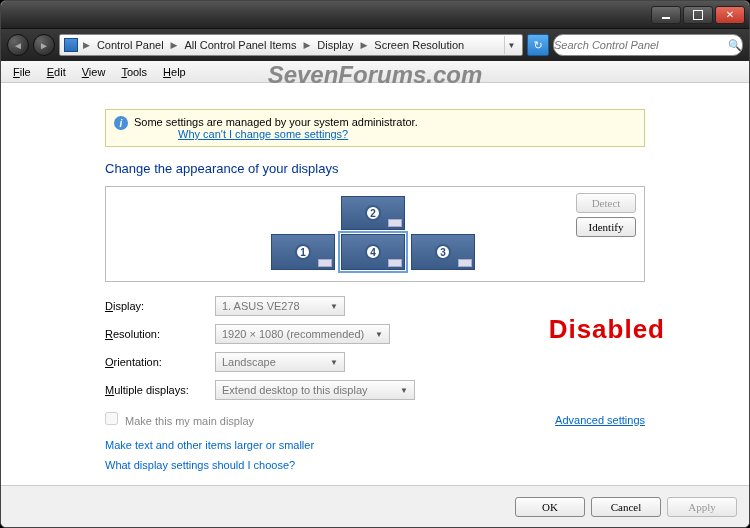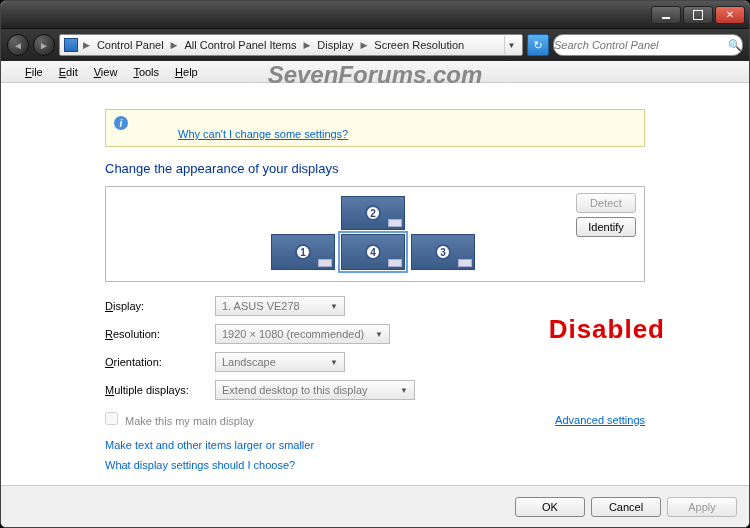--- a/index.html
+++ b/index.html
@@ -15,38 +15,38 @@
   .nav-circle { width:22px; height:22px; border-radius:50%; background: radial-gradient(circle at 30% 30%, #666, #222); border:1px solid #111; display:flex; align-items:center; justify-content:center; color:#aaa; font-size:10px;}
   .breadcrumb { flex:1; height:22px; background: linear-gradient(to bottom,#fff,#e8e8e8); border:1px solid #888; border-radius:2px; display:flex; align-items:center; padding:0 4px; font-size:11px; color:#222; gap:2px; }
   .bc-icon { width:14px; height:14px; background: linear-gradient(to bottom,#4a90d9,#2a6db9); border:1px solid #1a4a8a; display:inline-block; }
   .bc-sep { color:#666; padding:0 3px; font-size:9px; }
   .bc-item { padding:0 2px; }
   .bc-drop { width:14px; height:18px; border-left:1px solid #ccc; display:flex; align-items:center; justify-content:center; font-size:8px; color:#444;}
   .refresh { width:22px; height:22px; background: linear-gradient(to bottom,#5ab0f0,#2a80d0); border:1px solid #1a5a9a; border-radius:2px; display:flex; align-items:center; justify-content:center; color:#fff; font-size:11px;}
   .searchbox { width:190px; height:22px; background:#fff; border:1px solid #888; border-radius:10px; display:flex; align-items:center; padding:0 0; }
   .searchbox input { border:none; outline:none; flex:1; font-size:11px; font-style:italic; color:#888; background:transparent; }
   .search-icon { color:#4a90d9; font-size:11px; }
-  .menubar { height:22px; background: linear-gradient(to bottom,#f8f8f8,#e8e8e8); border-bottom:1px solid #ccc; display:flex; align-items:center; padding:0 18px; gap:4px; font-size:11px; position:relative; }
+  .menubar { height:22px; background: linear-gradient(to bottom,#f8f8f8,#e8e8e8); border-bottom:1px solid #ccc; display:flex; align-items:center; padding:0 6px; gap:4px; font-size:11px; position:relative; }
   .menu-item { padding:2px 6px; }
   .menu-item u { text-decoration: underline; }
   .watermark { position:absolute; left:50%; transform:translateX(-50%); top:0; font-size:24px; font-weight:bold; color:#888; font-style:italic; white-space:nowrap; pointer-events:none; }
   .content { flex:1; background:#fff; padding: 26px 0 0 0; overflow:hidden; position:relative; }
   .inner { width: 540px; margin: 0 auto; }
   .infobox { background:#fffde8; border:1px solid #d4d08a; padding:6px 8px; font-size:11px; display:flex; gap:6px; }
   .info-icon { width:14px; height:14px; border-radius:50%; background:#4a90d9; color:#fff; display:flex; align-items:center; justify-content:center; font-size:10px; font-style:italic; font-weight:bold; flex-shrink:0;}
   .infobox a { color:#0066cc; text-decoration:underline;margin-left:44px; }
   .heading { color:#003399; font-size:13px; margin:14px 0 10px; }
   .preview-box { border:1px solid #bbb; height:96px; position:relative; display:flex; align-items:center; justify-content:center; }
   .monitors { position:relative; width:220px; height:80px; }
   .monitor { position:absolute; background: linear-gradient(to bottom,#5a7aa8 0%, #3a5a88 100%); border:1px solid #2a4a78; display:flex; align-items:center; justify-content:center; }
   .monitor.sel { outline:2px solid #6aa0e0; outline-offset:1px; }
   .mon-num { width:16px; height:16px; border-radius:50%; background:#fff; border:2px solid #3a5a88; color:#2a4a78; font-size:10px; font-weight:bold; display:flex; align-items:center; justify-content:center; }
   .mon-task { position:absolute; bottom:2px; right:2px; width:14px; height:8px; background:#dde; border:1px solid #aac; }
   .preview-btns { position:absolute; right:8px; top:6px; display:flex; flex-direction:column; gap:4px; }
-  .win-btn { min-width:60px; height:20px; font-size:11px; background: linear-gradient(to bottom,#fdfdfd,#e8e8e8); border:1px solid #888; border-radius:3px; padding:0 10px; display:flex; align-items:center; justify-content:center; }
+  .win-btn { min-width:60px; height:20px; font-size:11px; background: linear-gradient(to bottom,#fdfdfd,#e8e8e8); border:1px solid #888; border-radius:3px; padding:0 10px; display:flex; align-items:center; justify-content:center;font-family:Liberation Serif, serif; }
   .win-btn.disabled { color:#999; border-color:#bbb; }
   .form-grid { margin-top:14px; display:grid; grid-template-columns: 110px 200px 1fr; row-gap:8px; align-items:center; font-size:11px; position:relative;}
   .form-label u { text-decoration:underline; }
   .dropdown { height:20px; border:1px solid #bbb; background: linear-gradient(to bottom,#fdfdfd,#e8e8e8); display:flex; align-items:center; padding:0 6px; font-size:11px; color:#777; justify-content:space-between; }
   .dropdown .arrow { font-size:8px; color:#555; }
   .dropdown.narrow { width:130px;justify-content:space-between; }
   .dropdown.med { width:175px; }
   .dropdown.wide { width:200px; }
   .disabled-stamp { position:absolute; right:-20px; top:18px; font-size:26px; font-weight:bold; color:#d00; font-family: Arial, sans-serif; letter-spacing:1px;}
   .checkbox-row { margin-top:12px; font-size:11px; display:flex; align-items:center; justify-content:space-between; color:#888; }
@@ -99,21 +99,21 @@
     <span class="menu-item"><u>H</u>elp</span>
     <div class="watermark">SevenForums.com</div>
   </div>
 
   <div class="content">
     <div class="inner">
 
       <div class="infobox">
         <div class="info-icon">i</div>
         <div>
-          <br>
+          <span>Some settings are managed by your system administrator.</span><br>
           <a href="#">Why can't I change some settings?</a>
         </div>
       </div>
 
       <div class="heading">Change the appearance of your displays</div>
 
       <div class="preview-box">
         <div class="monitors">
           <div class="monitor" style="left:76px; top:2px; width:64px; height:34px;">
             <span class="mon-num">2</span>

